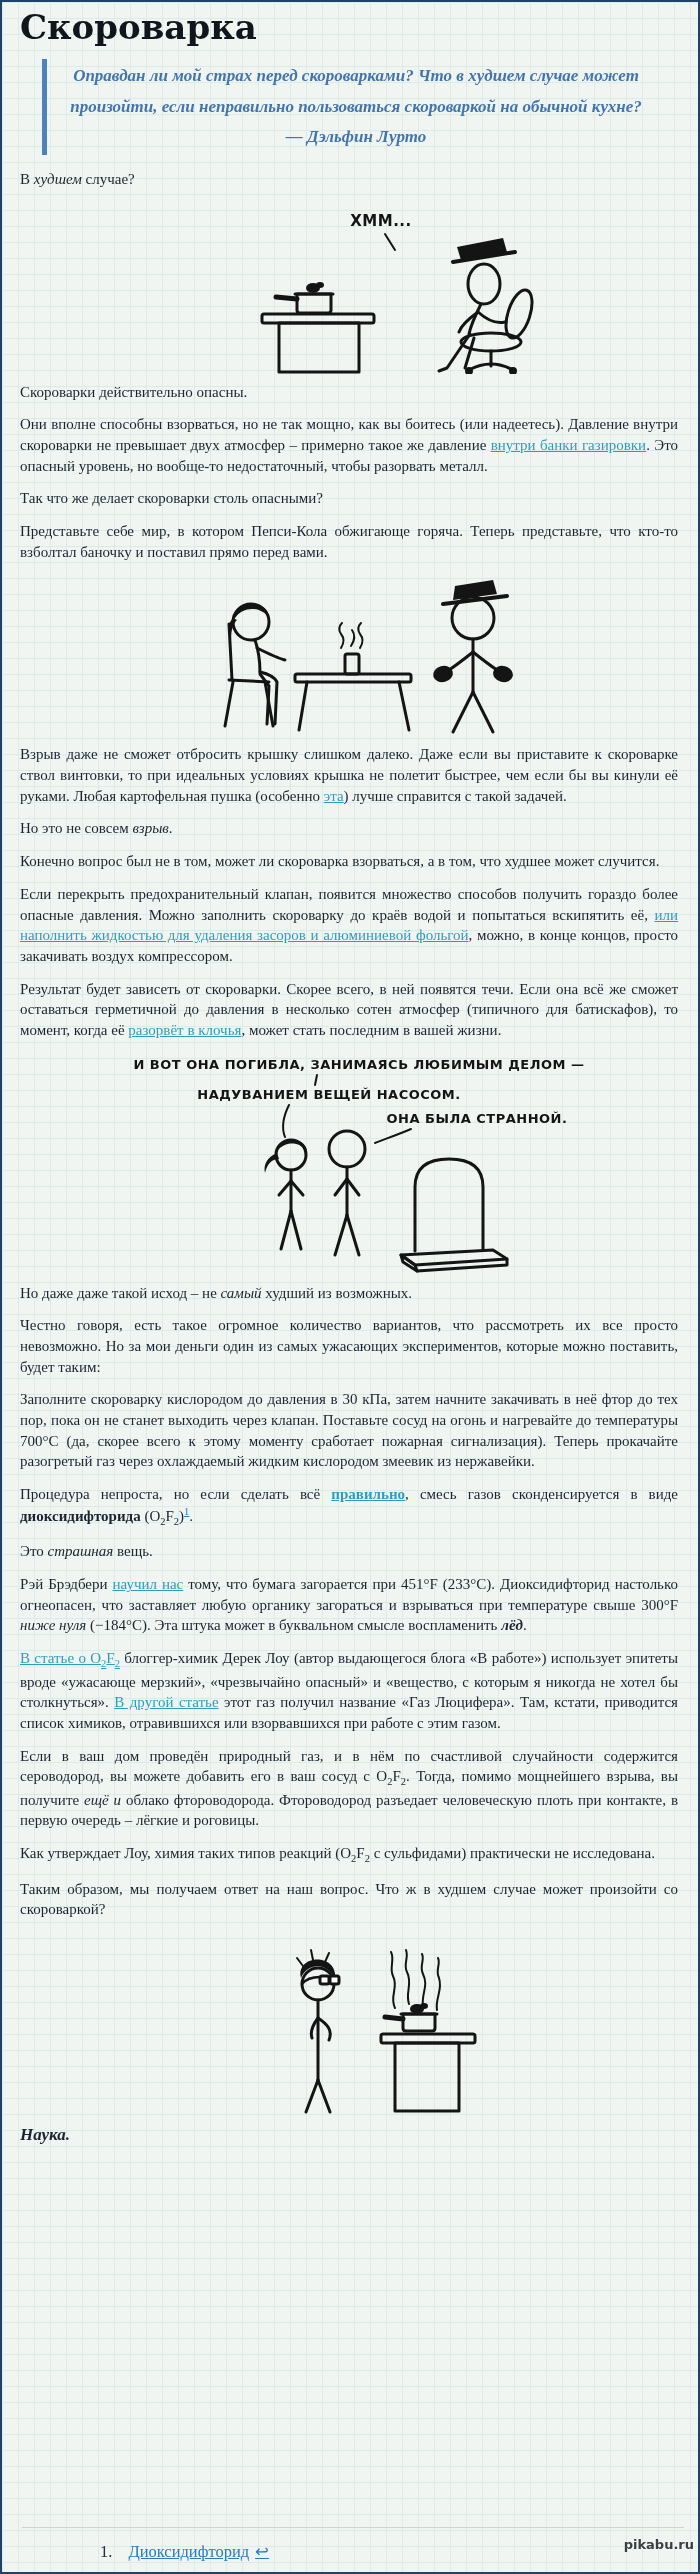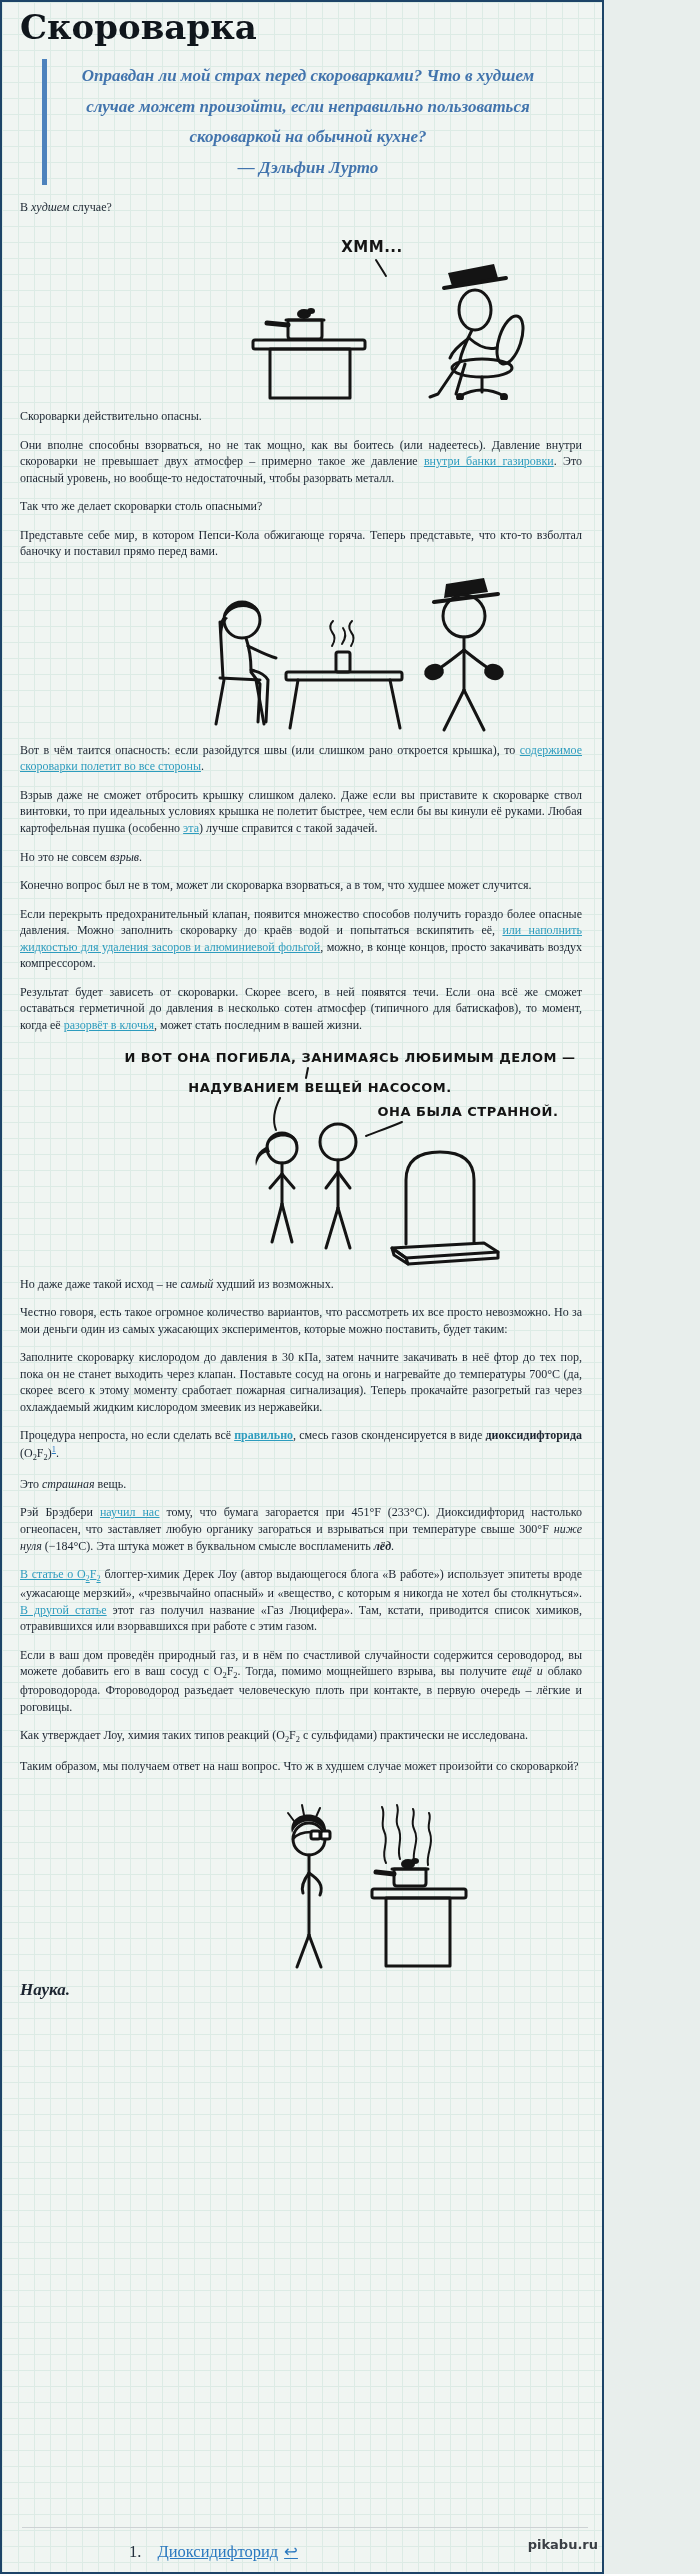--- a/index.html
+++ b/index.html
@@ -1,17 +1,17 @@
 <!DOCTYPE html>
 <html><head>
 <meta charset="utf-8">
 <style>
   html,body{margin:0;padding:0;background:#e8eeec;}
   #page{
-    position:relative; width:604px; height:2574px; box-sizing:border-box;
+    position:relative; width:700px; height:2574px; box-sizing:border-box;
     margin:0; overflow:hidden;
     border:2px solid #1d4468;
     background-color:#f0f5f2;
     background-image:
       linear-gradient(to right, #dcebe5 1px, transparent 1px),
       linear-gradient(to bottom, #dcebe5 1px, transparent 1px);
     background-size:16px 16px;
     font-family:"Liberation Serif", serif;
     color:#1b2430;
   }
@@ -22,21 +22,21 @@
     margin:4px 0 12px 0; line-height:1.15; letter-spacing:0;
   }
   blockquote.quote{
     margin:0 28px 14px 22px; padding:2px 0 2px 15px;
     border-left:5px solid #4d82bd;
     color:#4274ad; font-weight:bold; font-style:italic;
     font-size:17px; line-height:1.8;text-align:center;
   }
   blockquote.quote p{margin:0;}
   p.para{
-    font-size:12px; line-height:1.38; text-align:justify;
+    font-size:15px; line-height:1.38; text-align:justify;
     margin:0 0 12px 0;
   }
   .it{font-style:italic;}
   .bd{font-weight:bold;}
   .sub{vertical-align:sub; font-size:70%;}
   .sup{vertical-align:super; font-size:70%;}
   a.lnk{text-decoration:underline; cursor:pointer;}
   a.lnk.teal{color:#2d9cbe;}
   a.lnk.blue{color:#2a78bf;}
   .comic{display:block; margin:4px auto 8px auto;}
@@ -44,21 +44,21 @@
     font-family:"DejaVu Sans", sans-serif; font-weight:bold;
     fill:#141414; letter-spacing:0.5px;
   }
   p.science{
     font-size:17px; font-weight:bold; font-style:italic;
     margin:10px 0 0 0;
   }
   .footer{position:absolute; left:0; right:0; bottom:0; padding:0 12px 10px 18px;}
   .footer hr{border:none; border-top:1px solid #cdd2d4; margin:0 2px 14px 2px;}
   ol.footnotes{margin:0; padding:0 0 0 80px; list-style:none;}
-  ol.footnotes li{font-size:16.5px;padding-left:29px;}
+  ol.footnotes li{font-size:16.5px;}
   .fn-marker{color:#22303c; margin-right:16px;}
   .fn-arrow{margin-left:6px;}
   .watermark{
     position:absolute; right:4px; bottom:20px;
     font-family:"DejaVu Sans", sans-serif; font-weight:bold; font-size:13px;
     color:#3a3f45;
     text-shadow:-1px -1px 0 #f0f5f2, 1px -1px 0 #f0f5f2, -1px 1px 0 #f0f5f2, 1px 1px 0 #f0f5f2;
   }
 </style>
 </head>
@@ -135,21 +135,20 @@
         <path d="M444 65 V118"></path>
         <path d="M444 78 C434 86 426 92 420 96"></path>
         <path d="M444 78 C454 86 462 92 468 96"></path>
         <ellipse cx="414" cy="100" rx="10" ry="8" fill="#141414" stroke="none" transform="rotate(-15 414 100)"></ellipse>
         <ellipse cx="474" cy="100" rx="10" ry="8" fill="#141414" stroke="none" transform="rotate(15 474 100)"></ellipse>
         <path d="M444 118 L424 158"></path>
         <path d="M444 118 L464 158"></path>
       </g>
     </svg>
 
-    <p class="para"><span>Вот в чём таится опасность: если разойдутся швы (или слишком рано откроется крышка), то </span><a href="#" class="lnk teal">содержимое скороварки полетит во все стороны</a><span>.</span></p>
     <p class="para"><span>Взрыв даже не сможет отбросить крышку слишком далеко. Даже если вы приставите к скороварке ствол винтовки, то при идеальных условиях крышка не полетит быстрее, чем если бы вы кинули её руками. Любая картофельная пушка (особенно </span><a href="#" class="lnk teal">эта</a><span>) лучше справится с такой задачей.</span></p>
     <p class="para"><span>Но это не совсем </span><span class="it">взрыв</span><span>.</span></p>
     <p class="para"><span>Конечно вопрос был не в том, может ли скороварка взорваться, а в том, что худшее может случится.</span></p>
     <p class="para"><span>Если перекрыть предохранительный клапан, появится множество способов получить гораздо более опасные давления. Можно заполнить скороварку до краёв водой и попытаться вскипятить её, </span><a href="#" class="lnk teal">или наполнить жидкостью для удаления засоров и алюминиевой фольгой</a><span>, можно, в конце концов, просто закачивать воздух компрессором.</span></p>
     <p class="para"><span>Результат будет зависеть от скороварки. Скорее всего, в ней появятся течи. Если она всё же сможет оставаться герметичной до давления в несколько сотен атмосфер (типичного для батискафов), то момент, когда её </span><a href="#" class="lnk teal">разорвёт в клочья</a><span>, может стать последним в вашей жизни.</span></p>
 
     <svg class="comic" width="640" height="222" viewBox="0 0 640 222">
       <text x="330" y="16" font-size="13" text-anchor="middle">И ВОТ ОНА ПОГИБЛА, ЗАНИМАЯСЬ ЛЮБИМЫМ ДЕЛОМ —</text>
       <text x="300" y="46" font-size="13" text-anchor="middle">НАДУВАНИЕМ ВЕЩЕЙ НАСОСОМ.</text>
       <text x="448" y="70" font-size="13" text-anchor="middle">ОНА БЫЛА СТРАННОЙ.</text>

